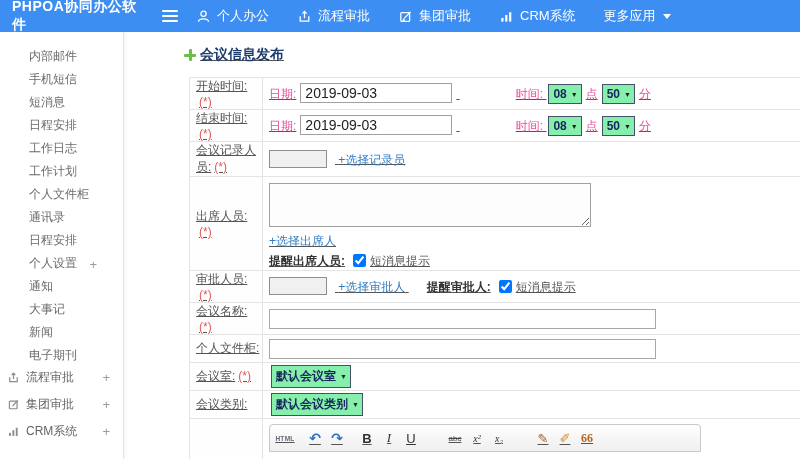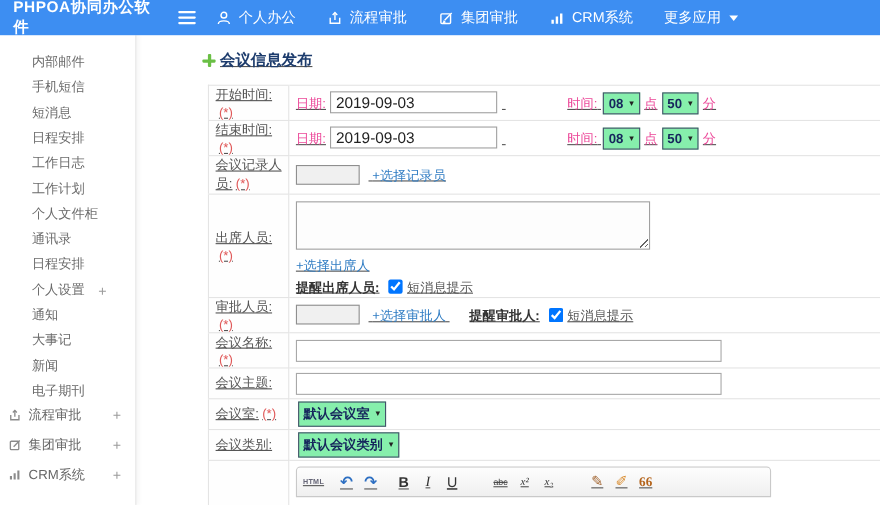--- a/index.html
+++ b/index.html
@@ -276,21 +276,21 @@
         <span class="remind">提醒审批人:</span><input type="checkbox" checked="" style=""><span class="sms">短消息提示</span>
       </td>
     </tr>
 
     <tr class="h31">
       <td class="lbl"><span>会议名称:</span><span class="req">(*)</span></td>
       <td class="ctn"><input class="long-input" style=""></td>
     </tr>
 
     <tr class="h28">
-      <td class="lbl"><span>会议主题:</span></td>
+      <td class="lbl"><span>个人文件柜:</span></td>
       <td class="ctn"><input class="long-input" style=""></td>
     </tr>
 
     <tr class="h28">
       <td class="lbl"><span>会议室:</span><span class="req">(*)</span></td>
       <td class="ctn">
         <span class="fake-select">
               <span>默认会议室</span>
               <span class="caret">▼</span>
             </span>

